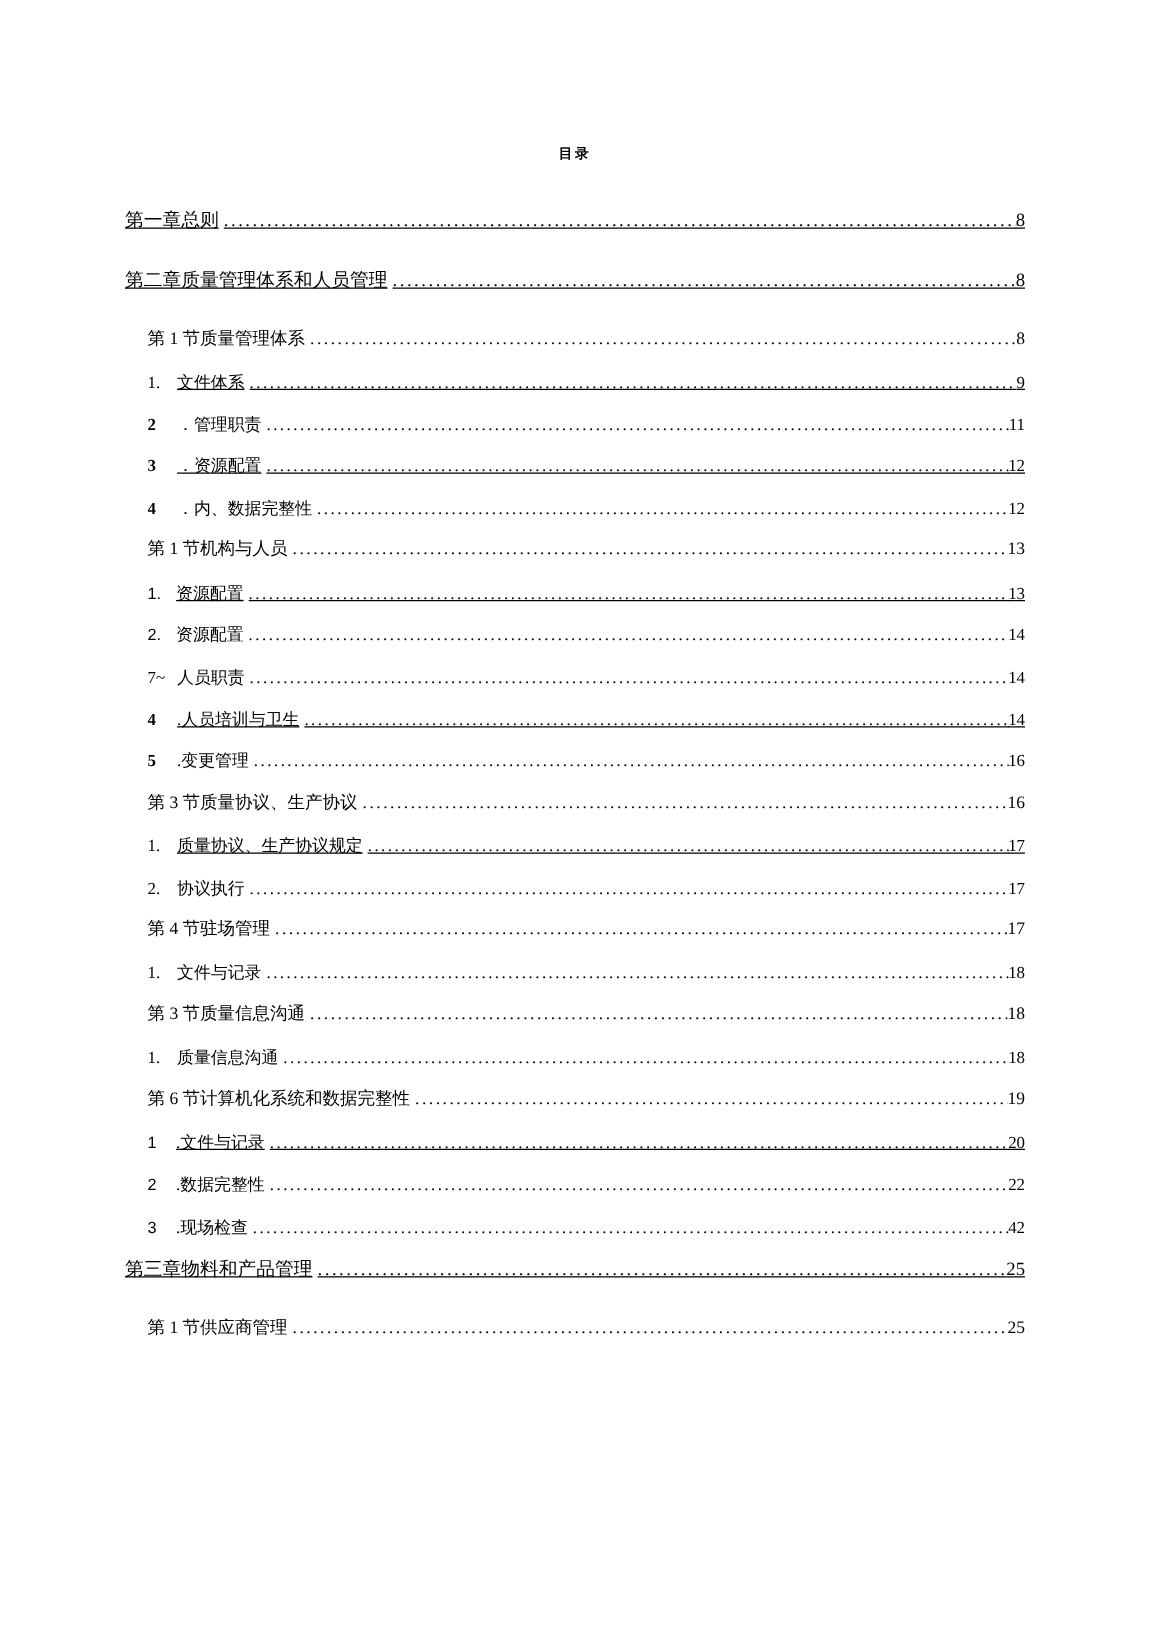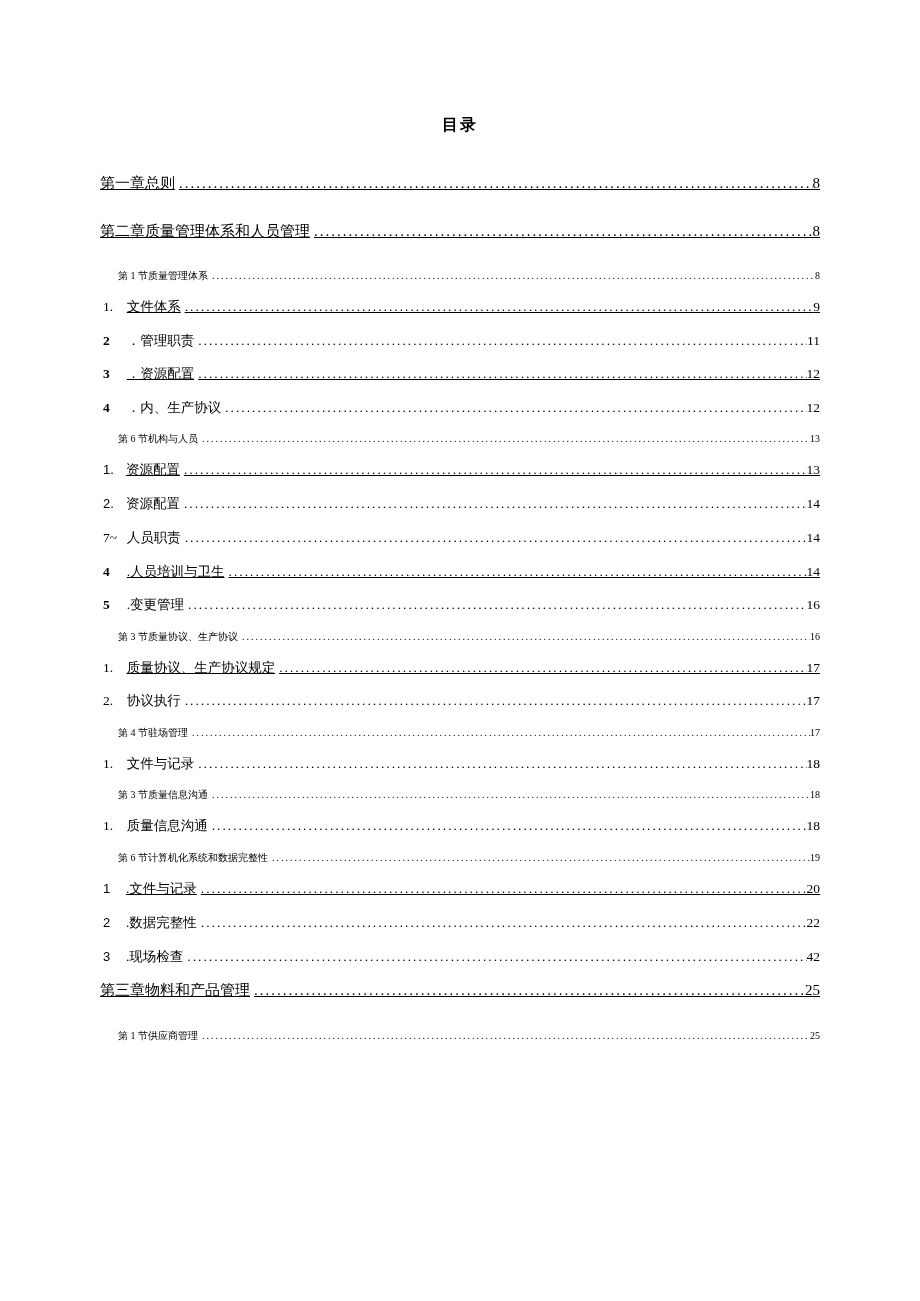--- a/index.html
+++ b/index.html
@@ -11,21 +11,21 @@
     height: 1301px;
     position: relative;
     color: #000;
   }
   .page {
     padding: 115px 100px 60px 100px;
   }
   .title {
     text-align: center;
     font-family: "SimHei", "Heiti SC", sans-serif;
-    font-size: 16px;
+    font-size: 11px;
     font-weight: bold;
     letter-spacing: 2px;
     margin-bottom: 38px;
   }
   .toc-line {
     display: flex;
     align-items: baseline;
     white-space: nowrap;
     overflow: hidden;
     font-size: 14px;
@@ -39,22 +39,22 @@
     flex: 1 1 auto;
     overflow: hidden;
     letter-spacing: 2px;
     padding: 0 4px;
     color: #000;
   }
   .toc-page {
     flex: 0 0 auto;
   }
   .lvl1 { margin-left: 0; font-size: 15px; margin-top: 10px; margin-bottom: 28px; }
-  .lvl2 { margin-left: 18px; font-size: 10px; margin-top: 6px; margin-bottom: 16px; }
-  .lvl3 { margin-left: 3px; font-size: 13.5px; margin-bottom: 16px; }
+  .lvl2 { margin-left: 18px; font-size: 14px; margin-top: 6px; margin-bottom: 16px; }
+  .lvl3 { margin-left: 18px; font-size: 13.5px; margin-bottom: 16px; }
   .underline { text-decoration: underline; }
   .num-prefix { display:inline-block; min-width: 1.5em; }
   .bold { font-weight: bold; font-family: "Times New Roman", serif; }
   .sans-num { font-family: Arial, sans-serif; font-size: 13px; }
 </style>
 </head>
 <body>
 
 <div class="page">
   <div class="title">目录</div>
@@ -83,26 +83,26 @@
         <span class="toc-text"><span class="num-prefix bold">2</span> <span class="">．管理职责</span></span>
         <span class="dots">........................................................................................................................................................................................</span>
         <span class="toc-page">11</span>
       </div>
       <div class="toc-line lvl3">
         <span class="toc-text"><span class="num-prefix bold">3</span> <span class="underline">．资源配置</span></span>
         <span class="dots underline">........................................................................................................................................................................................</span>
         <span class="toc-page underline">12</span>
       </div>
       <div class="toc-line lvl3">
-        <span class="toc-text"><span class="num-prefix bold">4</span> <span class="">．内、生产协议</span></span>
+        <span class="toc-text"><span class="num-prefix bold">4</span> <span class="">．内、数据完整性</span></span>
         <span class="dots">........................................................................................................................................................................................</span>
         <span class="toc-page">12</span>
       </div>
       <div class="toc-line lvl2">
-        <span class="toc-text"><span class="">第 6 节机构与人员</span></span>
+        <span class="toc-text"><span class="">第 1 节机构与人员</span></span>
         <span class="dots">........................................................................................................................................................................................</span>
         <span class="toc-page">13</span>
       </div>
       <div class="toc-line lvl3">
         <span class="toc-text"><span class="num-prefix sans-num">1.</span> <span class="underline">资源配置</span></span>
         <span class="dots underline">........................................................................................................................................................................................</span>
         <span class="toc-page underline">13</span>
       </div>
       <div class="toc-line lvl3">
         <span class="toc-text"><span class="num-prefix sans-num">2.</span> <span class="">资源配置</span></span>

